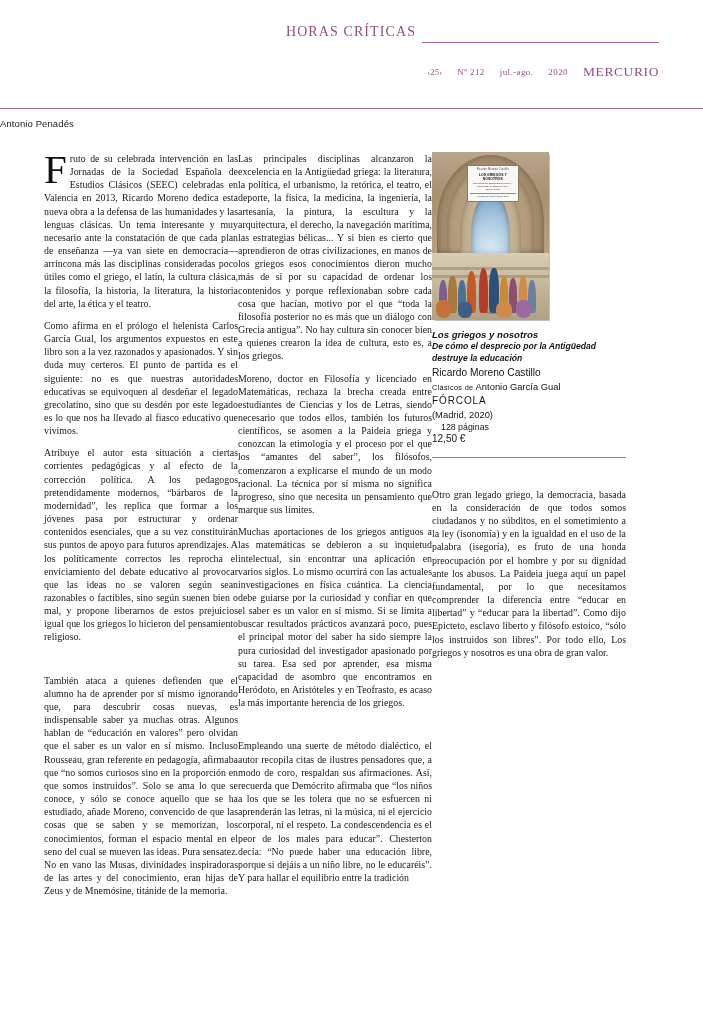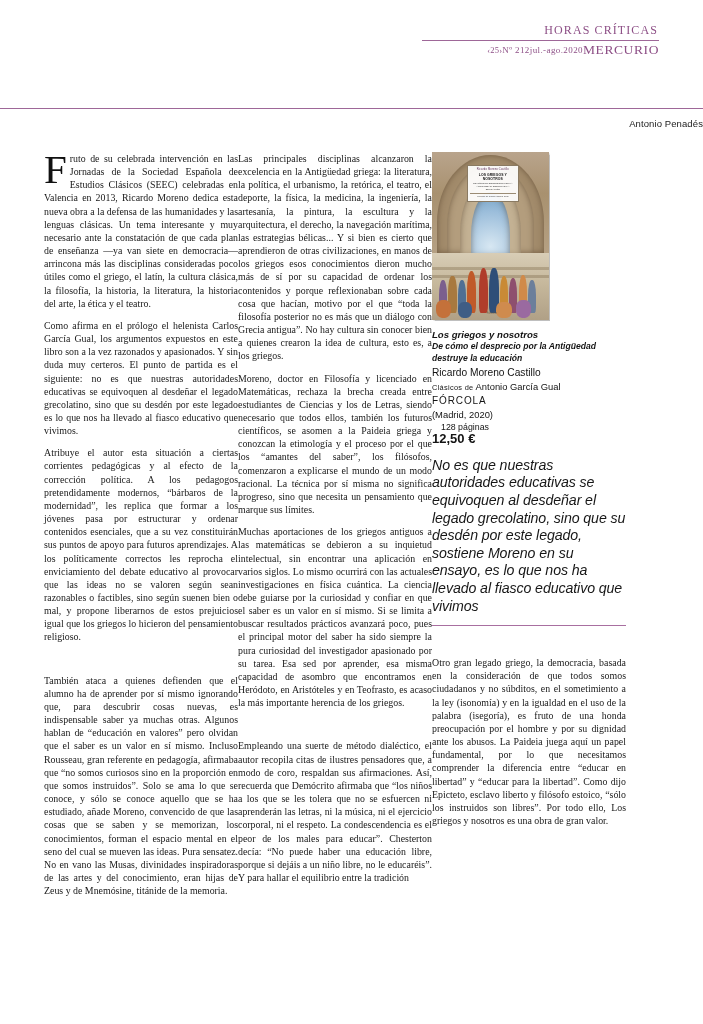--- a/index.html
+++ b/index.html
@@ -8,38 +8,39 @@
     background:#ffffff;
     font-family:"Liberation Serif", serif;
     color:#1a1a1a;
     overflow:hidden;
   }
   .page{position:relative;width:703px;height:1024px;box-sizing:border-box;}
 
   
   .masthead-wrap{position:absolute;left:44px;top:24px;right:44px;}
   .horas{
-    text-align:right;
+    text-align:center;
     font-family:"Liberation Serif", serif;
-    font-size:12px;
+    font-size:14px;
     letter-spacing:1.1px;
     color:#8d4f86;
     line-height:1.1;
     padding-right:1px;
   }
   .head-rule{
     border-top:0.8px solid #9e6798;
     margin-top:3px;
     margin-left:378px;
   }
   .meta-row{
     display:flex;
     justify-content:flex-end;
     align-items:baseline;
-    margin-top:0;
+    gap:15px;
+    margin-top:20px;
     color:#8d4f86;
     font-size:9.5px;
     letter-spacing:.4px;
   }
   .meta-row .pagenum{font-size:8.5px;letter-spacing:.2px;}
   .meta-row .issue{font-size:9px;}
   .meta-row .mercurio{
     font-size:13.5px;
     letter-spacing:.6px;
     color:#8d4f86;
@@ -56,21 +57,21 @@
     letter-spacing:.2px;
     color:#111;
     line-height:1.08;
   }
   .title-rule{
     position:absolute;top:108px;left:0px;right:0px;
     border-top:1px solid #9e6798;
   }
   .byline{
     position:absolute;top:118px;left:0;right:0;
-    text-align:right;
+    text-align:left;
     font-family:"Liberation Sans", sans-serif;
     font-size:9.5px;
     color:#222;
     letter-spacing:.1px;
   }
 
   
   .cols{
     position:absolute;
     top:152px;left:44px;
@@ -162,21 +163,21 @@
     color:#141414;
   }
   .bookinfo .bk-title{font-size:9.6px;font-style:italic;font-weight:bold;line-height:12.4px;}
   .bookinfo .bk-sub{font-size:8.6px;font-style:italic;font-weight:bold;line-height:11.6px;}
   .bookinfo .bk-author{font-size:10.2px;line-height:14px;margin-top:1px;}
   .bookinfo .bk-prologue{font-size:9.4px;line-height:13px;}
   .bookinfo .bk-prologue .sc{font-size:7.4px;letter-spacing:.3px;}
   .bookinfo .bk-pub{font-size:10px;letter-spacing:.9px;line-height:14px;}
   .bookinfo .bk-place{font-size:9.4px;line-height:13.4px;}
   .bookinfo .bk-pages{font-size:8.8px;line-height:12.4px;margin-left:9px;}
-  .bookinfo .bk-price{font-size:13px;line-height:12.4px;font-weight:bold;}
+  .bookinfo .bk-price{font-size:10px;line-height:12.4px;}
 
   .pullquote{
     font-family:"Liberation Sans", sans-serif;
     font-style:italic;
     font-size:14.2px;
     line-height:17.6px;
     color:#171717;
     margin:0 0 10px 0;
     letter-spacing:-.1px;
   }
@@ -262,20 +263,19 @@
         <div class="bk-title">Los griegos y nosotros</div>
         <div class="bk-sub">De cómo el desprecio por la Antigüedad destruye la educación</div>
         <div class="bk-author">Ricardo Moreno Castillo</div>
         <div class="bk-prologue"><span class="sc">Clásicos de</span> <span>Antonio García Gual</span></div>
         <div class="bk-pub">FÓRCOLA</div>
         <div class="bk-place">(Madrid, 2020)</div>
         <div class="bk-pages">128 páginas</div>
         <div class="bk-price">12,50 €</div>
       </div>
 
-      <div class="pullquote">No es que nuestras autoridades educativas se equivoquen al desdeñar el legado grecolatino, sino que su desdén por este legado, sostiene Moreno en su ensayo, es lo que nos ha llevado al fiasco educativo que vivimos</div>
       <div class="pq-rule"></div>
 
       <p>Otro gran legado griego, la democracia, basada en la consideración de que todos somos ciudadanos y no súbditos, en el sometimiento a la ley (isonomía) y en la igualdad en el uso de la palabra (isegoría), es fruto de una honda preocupación por el hombre y por su dignidad ante los abusos. La Paideia juega aquí un papel fundamental, por lo que necesitamos comprender la diferencia entre “educar en libertad” y “educar para la libertad”. Como dijo Epicteto, esclavo liberto y filósofo estoico, “sólo los instruidos son libres”. Por todo ello, Los griegos y nosotros es una obra de gran valor.</p>
     </div>
 
   </div>
 </div>
 
 </body></html>

